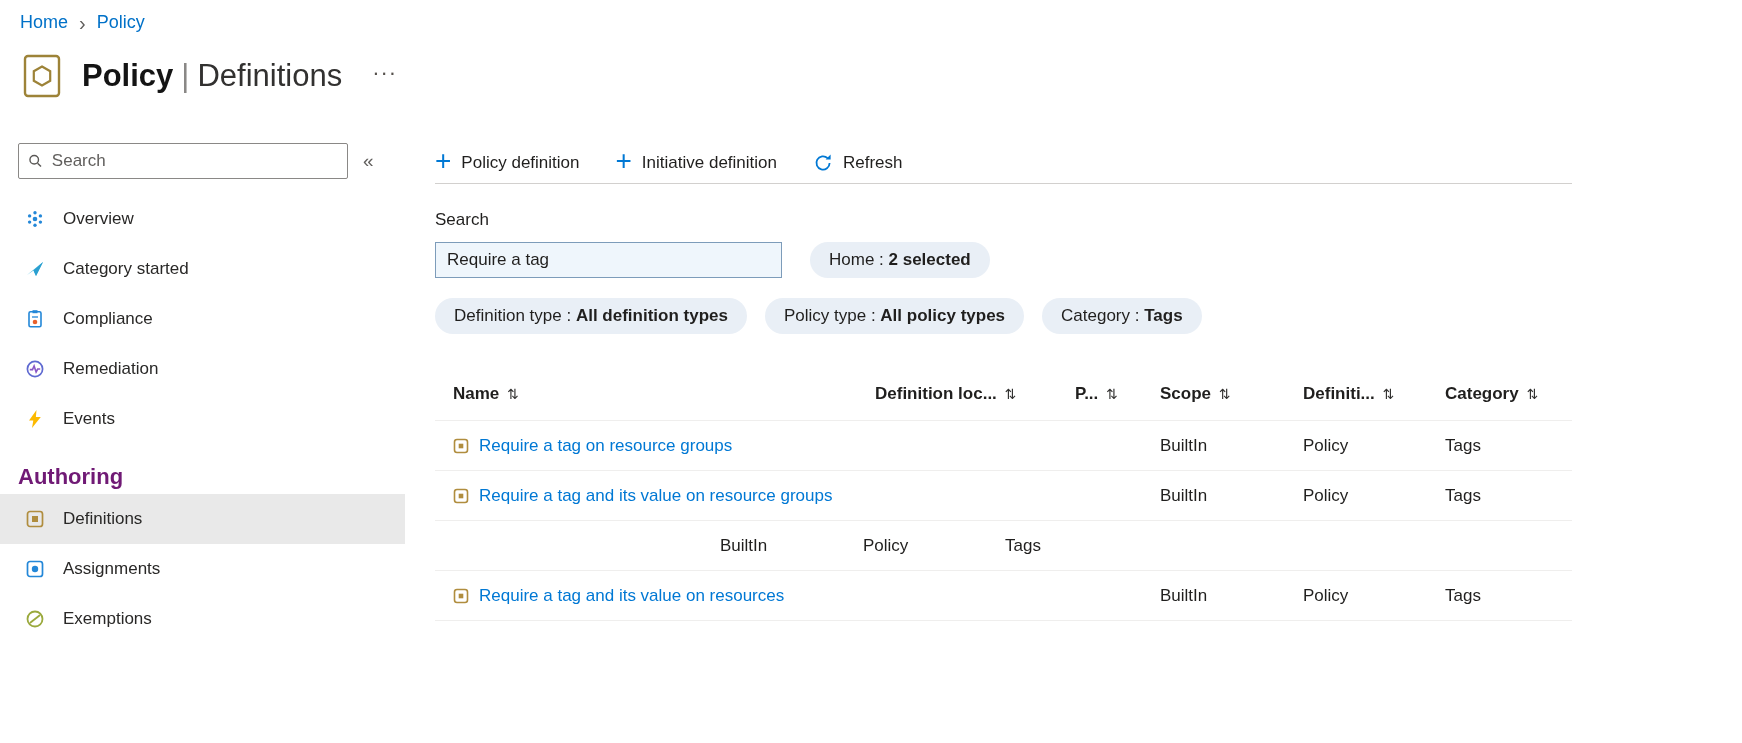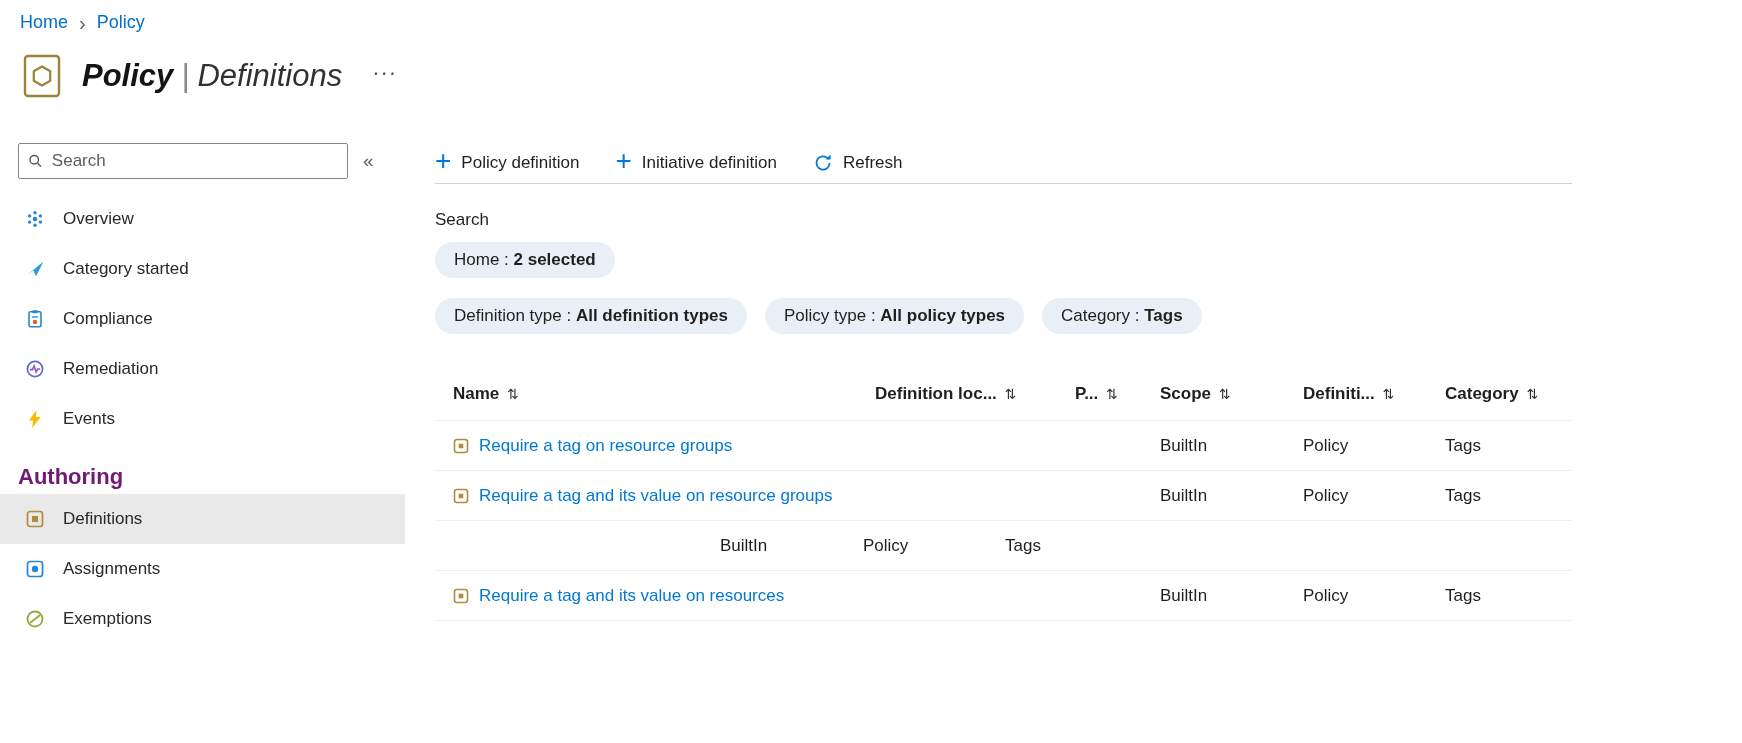--- a/index.html
+++ b/index.html
@@ -11,21 +11,21 @@
     font-size:17px;
   }
   a { text-decoration:none; cursor:pointer; }
 
   
   .breadcrumb { padding:12px 0 0 20px; font-size:18px; display:flex; align-items:center; }
   .breadcrumb a { color:#0071c8; }
   .crumb-sep { color:#605e5c; margin:0 11px; font-size:20px; line-height:1; }
 
   
-  .titlebar { display:flex; align-items:center; margin:20px 0 0 22px;font-style:italic; }
+  .titlebar { display:flex; align-items:center; margin:20px 0 0 22px; }
   .title-icon { width:42px; height:46px; flex:none; }
   .page-title { margin-left:18px; font-size:31px; }
   .pt-bold { font-weight:700; color:#141414; }
   .pt-pipe { color:#8a8886; font-weight:400; margin:0 8px; }
   .pt-rest { font-weight:400; color:#323130; }
   .more-dots { margin-left:30px; margin-top:-6px; color:#55504c; font-size:22px; letter-spacing:1px; cursor:pointer; }
 
   
   .layout { display:flex; align-items:flex-start; margin-top:44px; }
 
@@ -213,20 +213,21 @@
           <path d="M16.6 10 a6.6 6.6 0 1 1 -2-4.8" fill="none" stroke="#0078d4" stroke-width="1.8"></path>
           <path d="M17.6 1.6 v5 h-5 Z" fill="#0078d4"></path>
         </svg>
         <span>Refresh</span>
       </div>
     </div>
 
     <div class="search-label">Search</div>
 
     <div class="filter-row1">
+      <input class="main-search" type="text" value="Require a tag" style="">
       <div class="pill">
         <span>Home</span>
           <span class="pill-sep"> : </span>
           <b>2 selected</b>
       </div>
     </div>
 
     <div class="filter-row2">
       <div class="pill">
         <span>Definition type</span>

